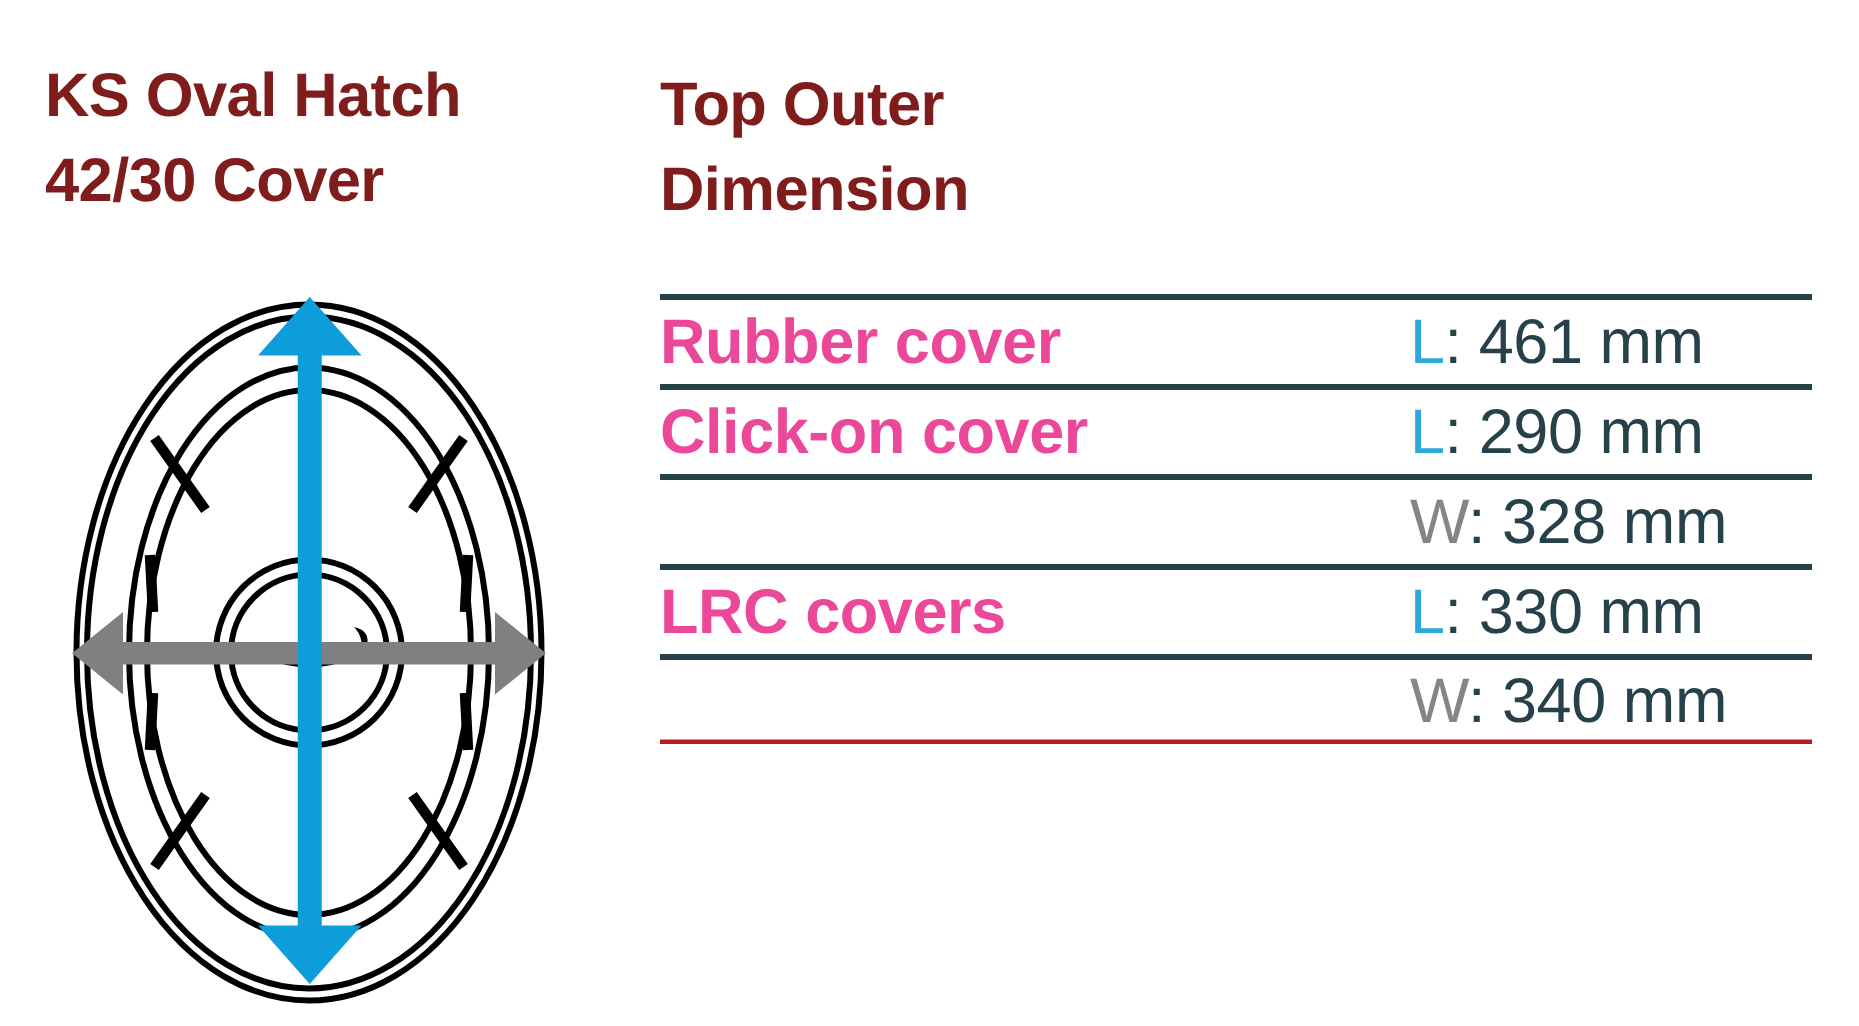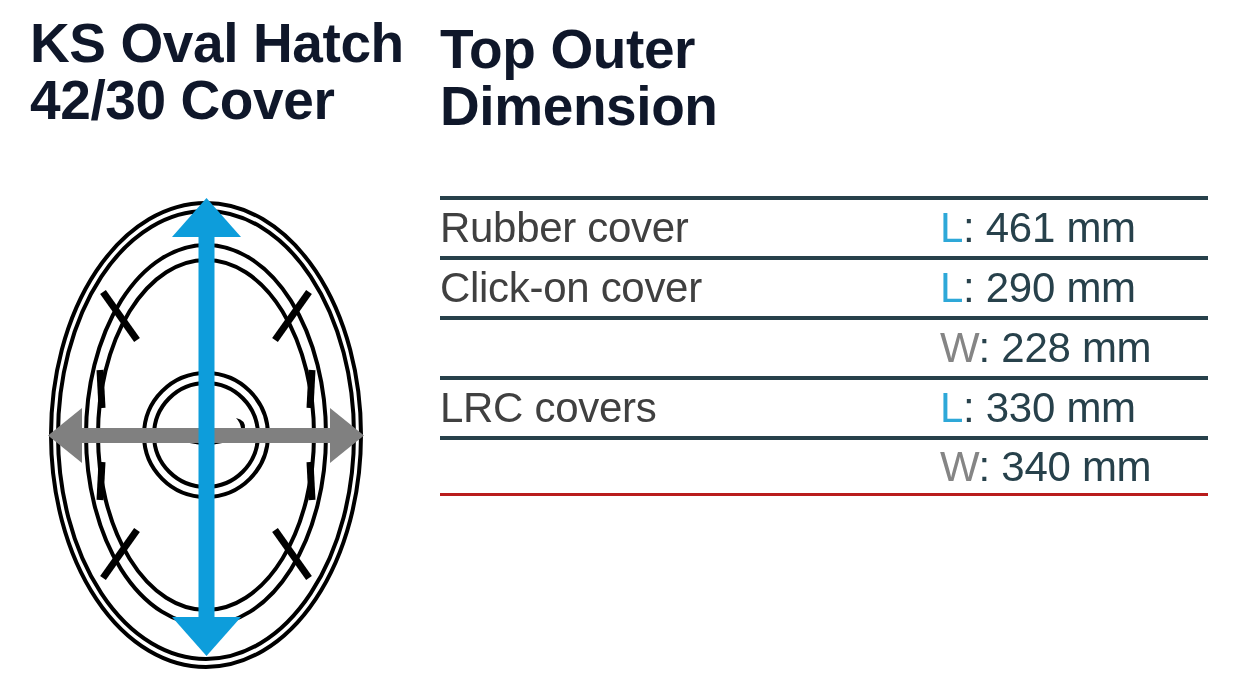--- a/index.html
+++ b/index.html
@@ -19,26 +19,27 @@
   #page {
     position: relative;
     width: 1239px;
     height: 684px;
     background: #ffffff;
   }
 
   
   .heading {
     position: absolute;
-    color: #0f172a;
+    color: #7f1d1d;
     font-weight: 700;
-    font-size: 55px;
+    font-size: 41px;
     line-height: 57px;
     letter-spacing: -0.4px;
     white-space: pre-line;
+    margin-top: 20px;
   }
   #heading-left  { left: 30px;  top: 15px; width: 390px; }
   #heading-right { left: 440px; top: 21px; width: 420px; }
 
   
   #diagram-panel {
     position: absolute;
     left: 20px;
     top: 170px;
     width: 400px;
@@ -59,24 +60,24 @@
     align-items: center;
     height: 60px;
     border-top: 4px solid #27414b;
     box-sizing: border-box;
   }
   .dim-row.last-rule {
     border-bottom: 3px solid #b91c1c;
   }
   .dim-name {
     flex: 0 0 500px;
-    color: #404040;
+    color: #ec4899;
     font-size: 42px;
     line-height: 1;
-    font-weight: 400;
+    font-weight: 700;
     letter-spacing: -0.3px;
     white-space: nowrap;
   }
   .dim-value {
     flex: 1 1 auto;
     font-size: 42px;
     line-height: 1;
     font-weight: 400;
     color: #27414b;
     letter-spacing: -0.3px;
@@ -165,21 +166,21 @@
     <div class="dim-row">
       <span class="dim-name">Click-on cover</span>
       <span class="dim-value">
         <span class="axis-l">L</span><span class="sep">: </span><span>290</span>&nbsp;<span>mm</span>
       </span>
     </div>
 
     <div class="dim-row">
       <span class="dim-name"></span>
       <span class="dim-value">
-        <span class="axis-w">W</span><span class="sep">: </span><span>228</span>&nbsp;<span>mm</span>
+        <span class="axis-w">W</span><span class="sep">: </span><span>328</span>&nbsp;<span>mm</span>
       </span>
     </div>
 
     <div class="dim-row">
       <span class="dim-name">LRC covers</span>
       <span class="dim-value">
         <span class="axis-l">L</span><span class="sep">: </span><span>330</span>&nbsp;<span>mm</span>
       </span>
     </div>
 

